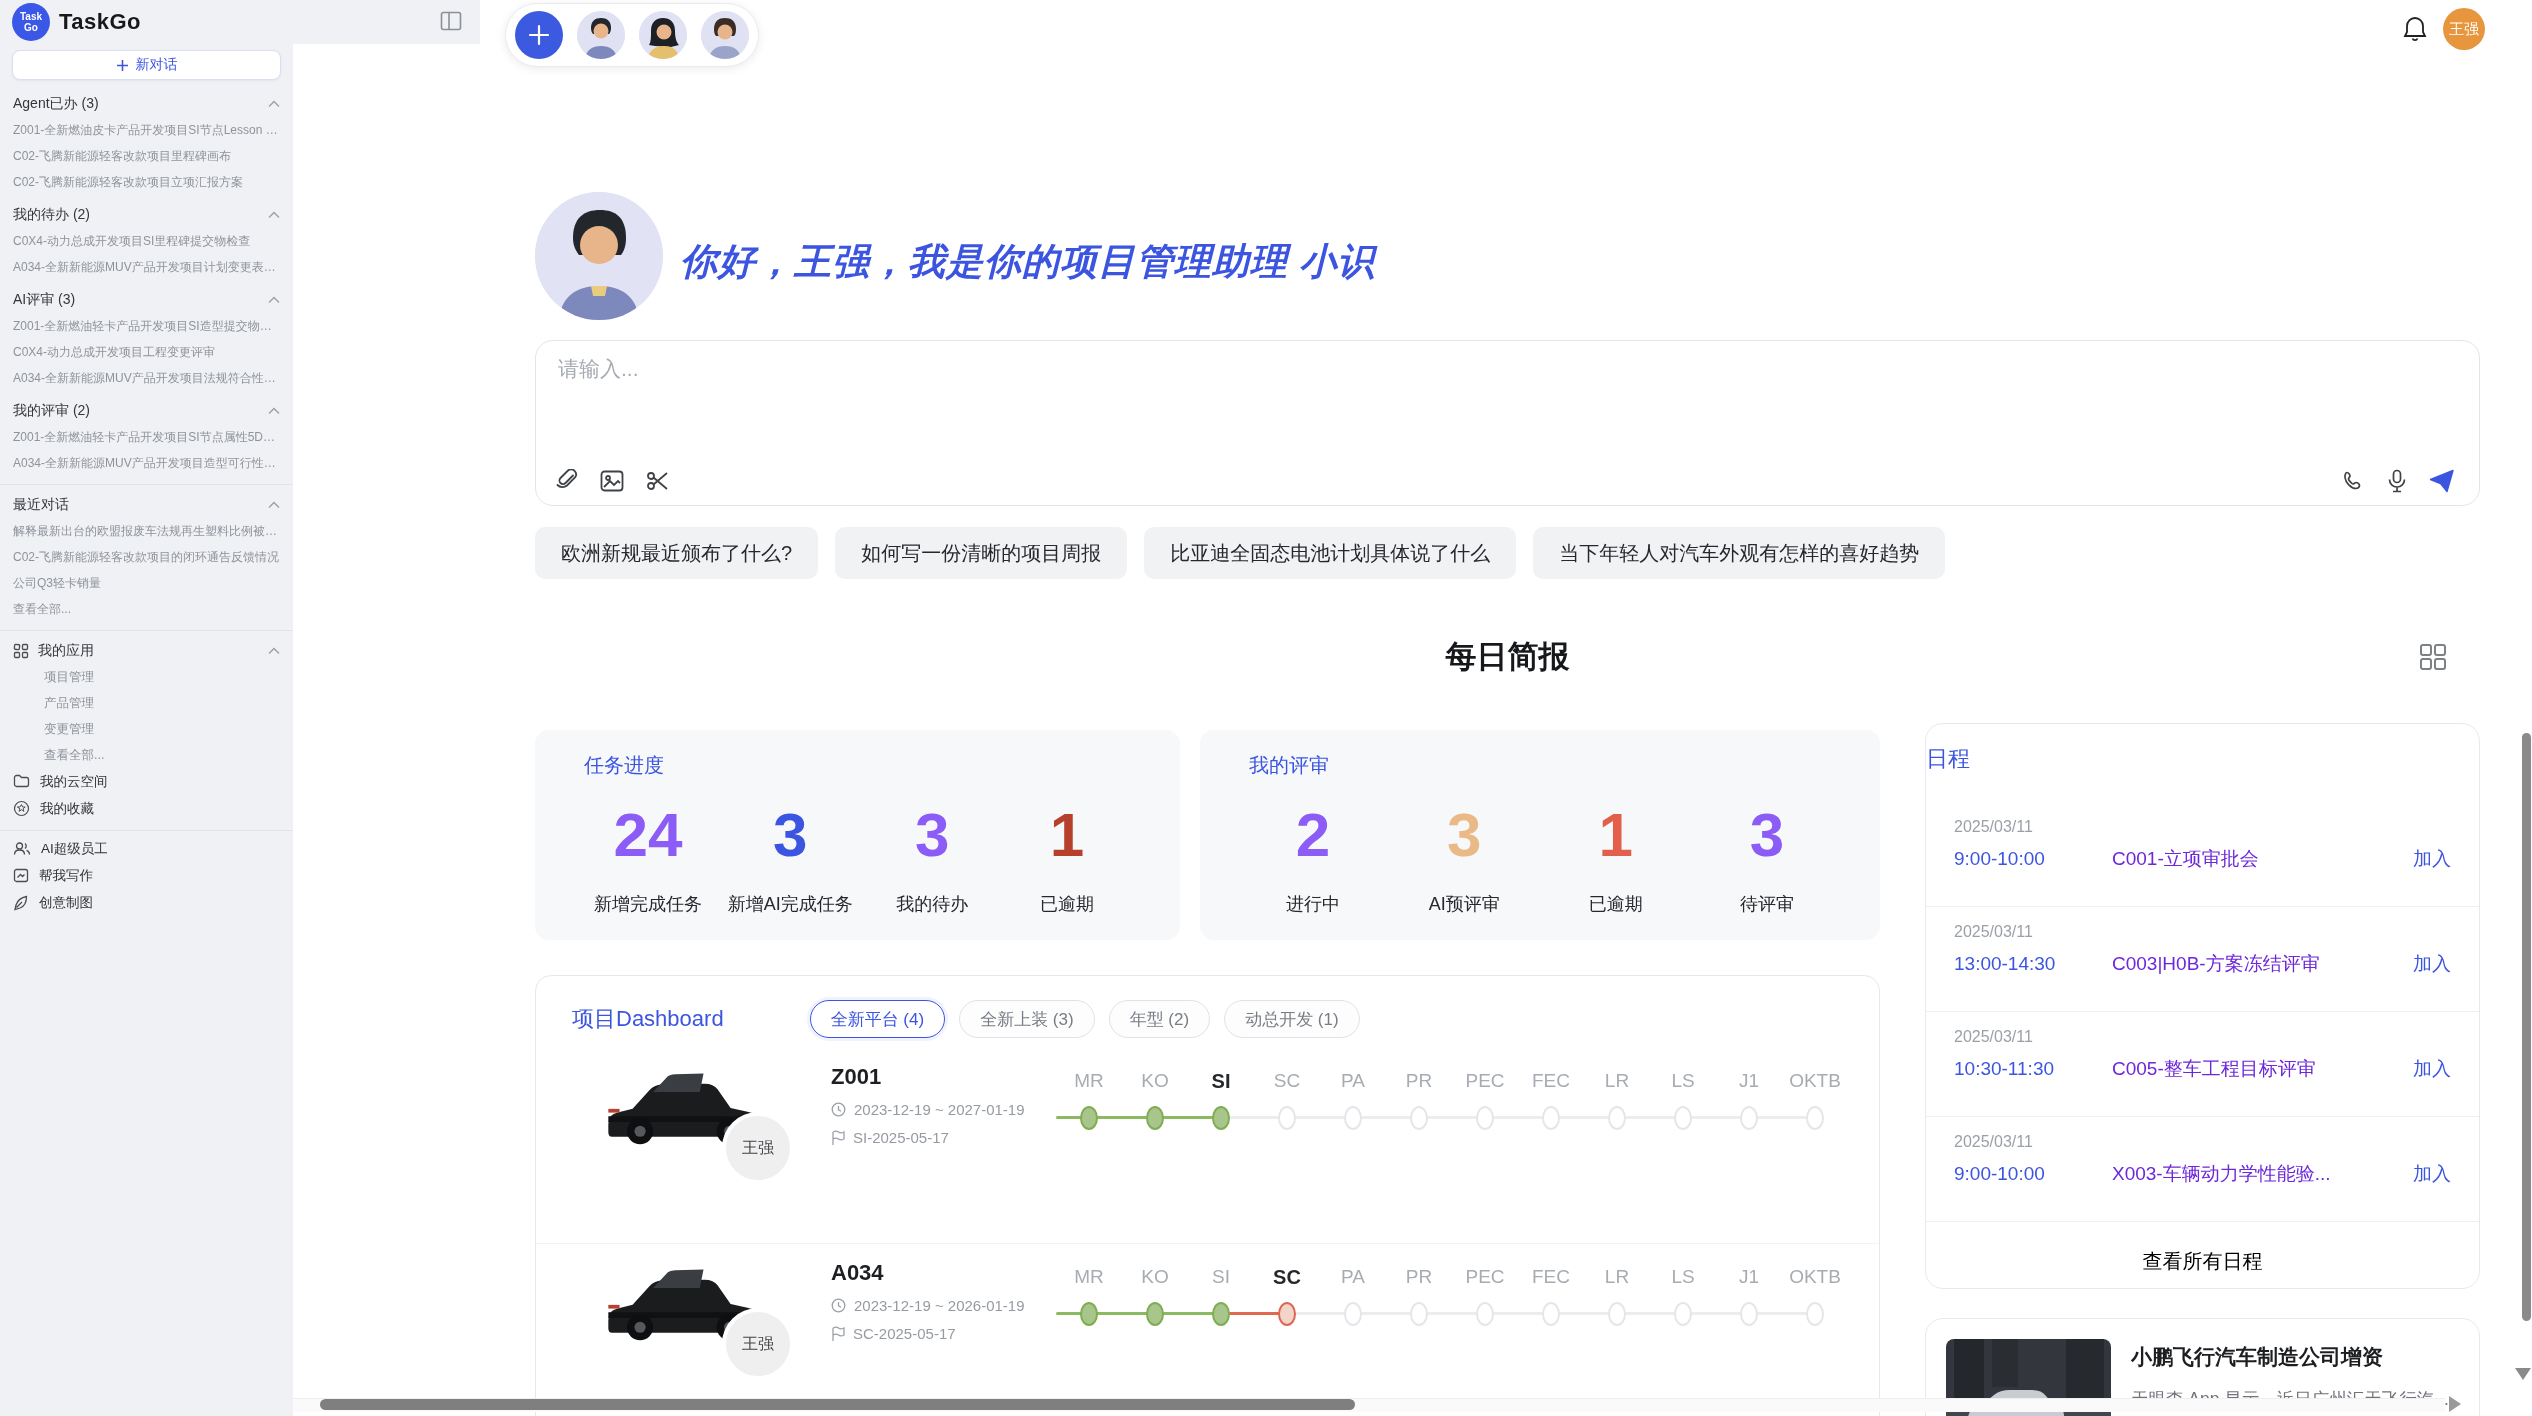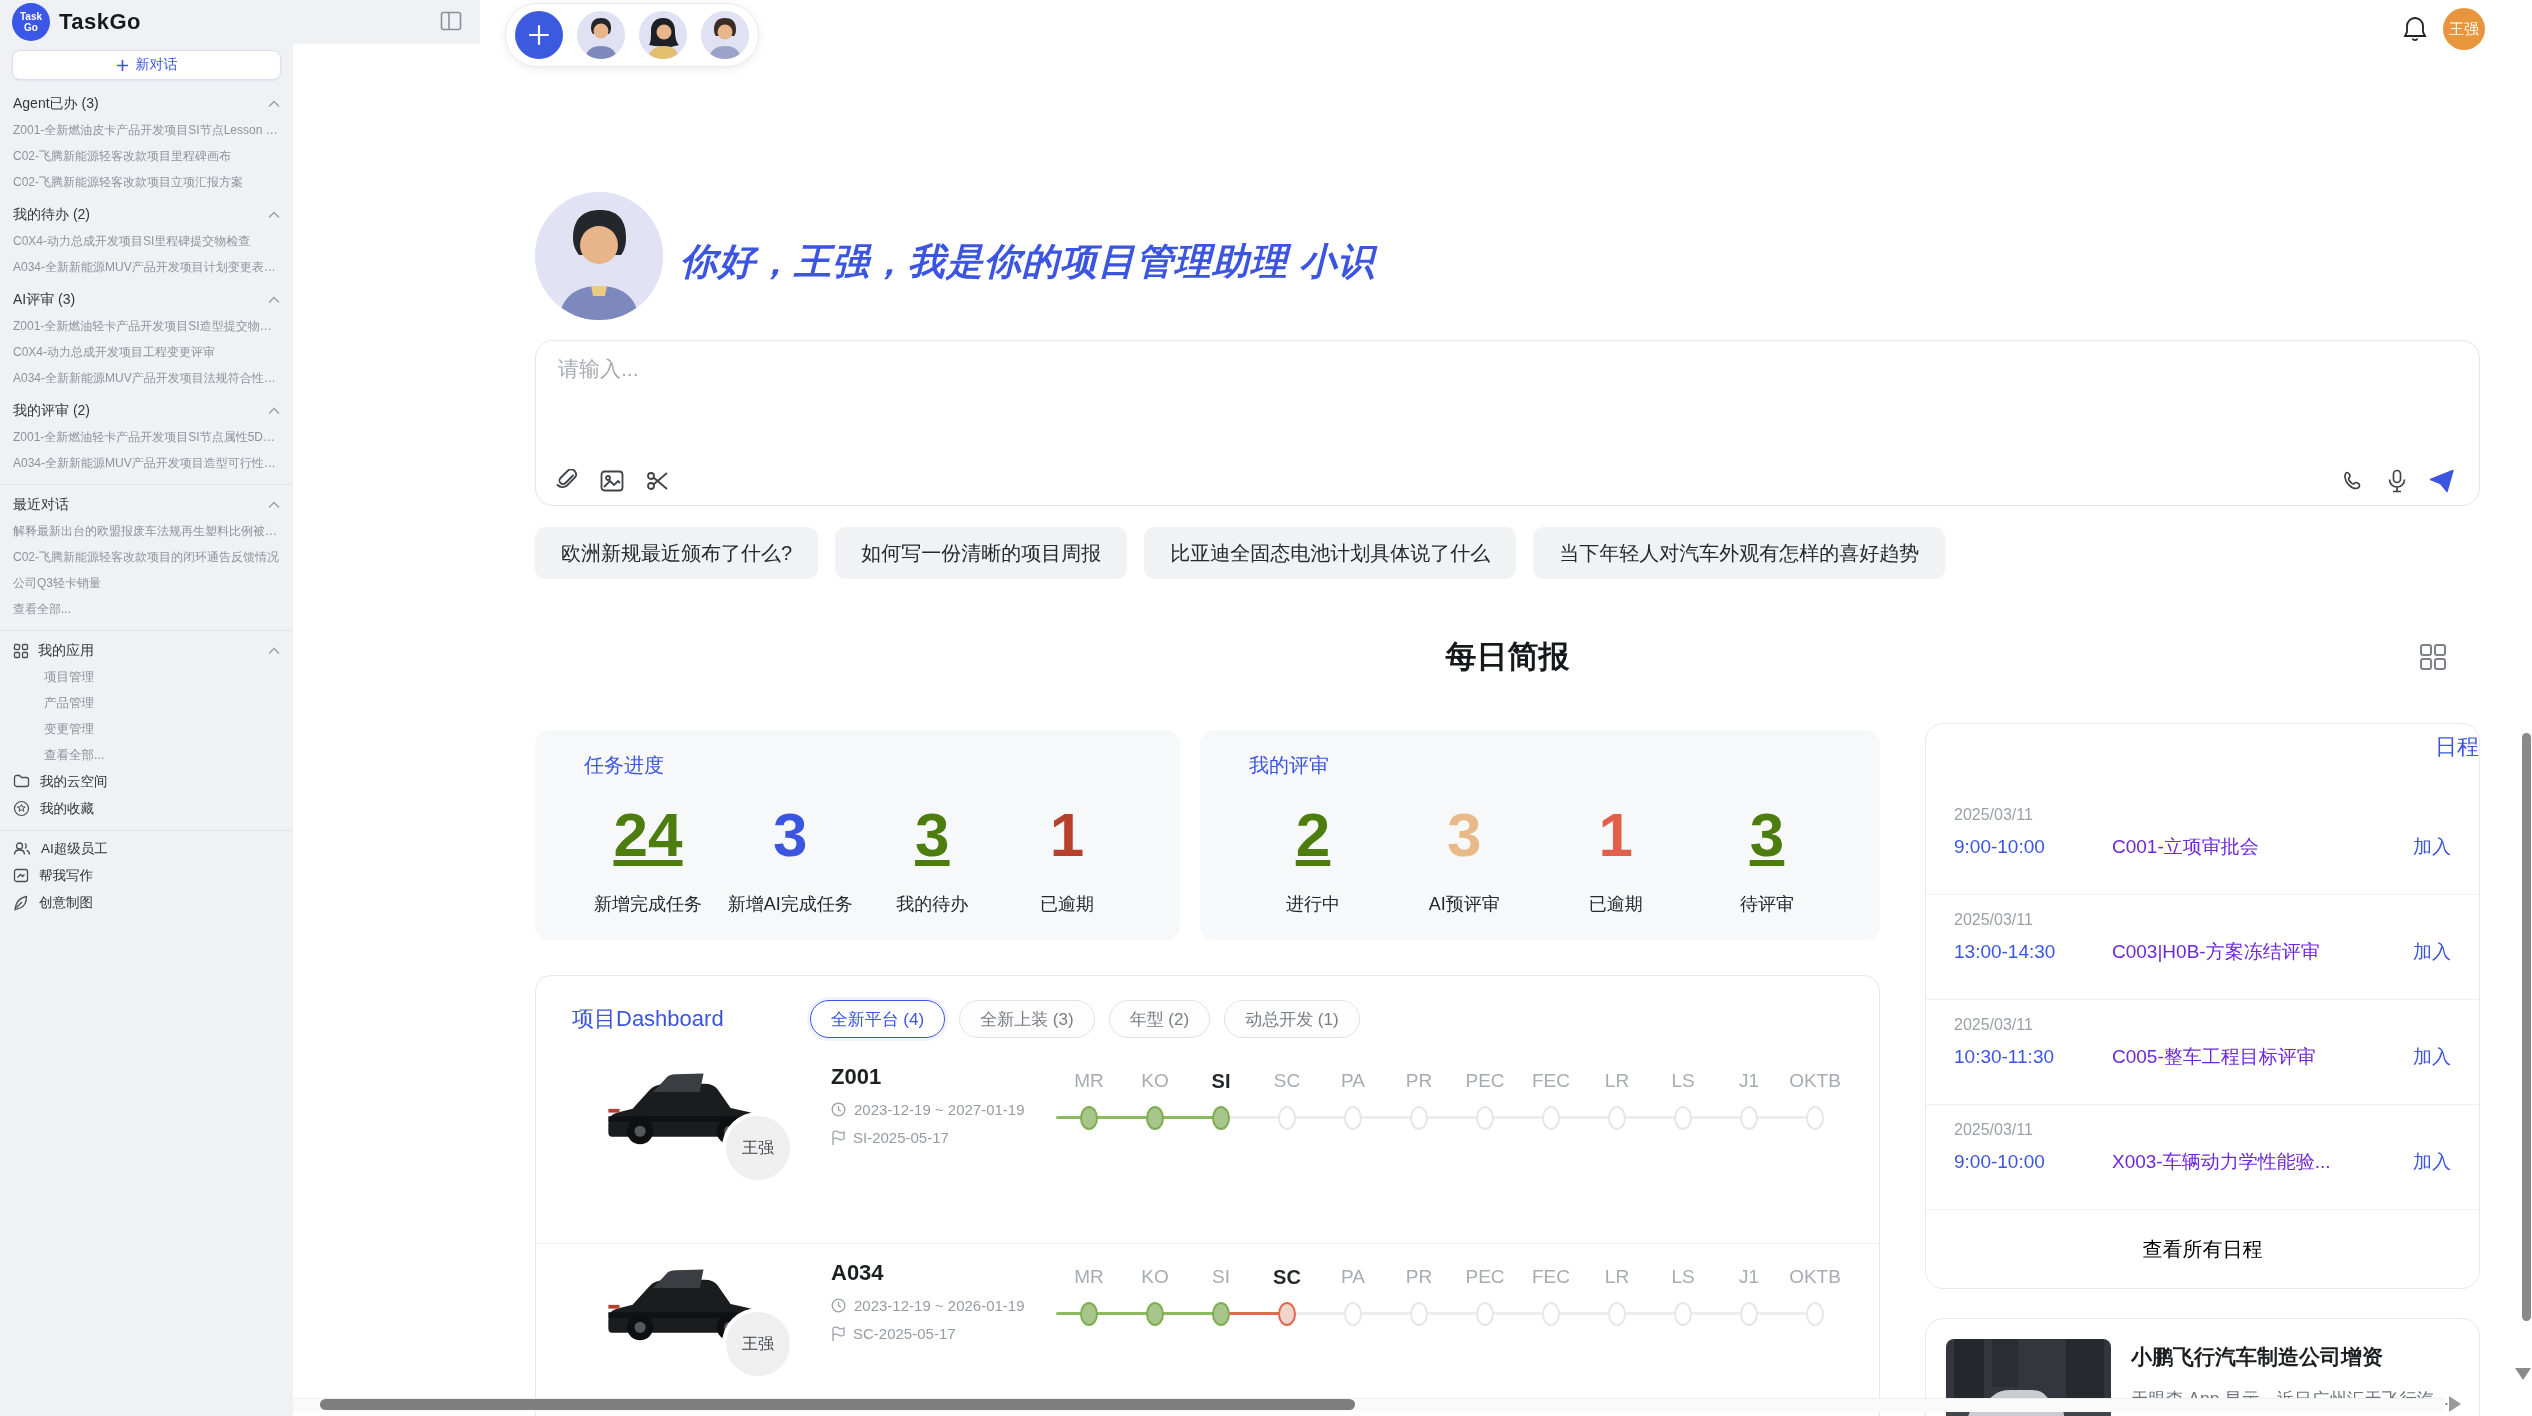--- a/index.html
+++ b/index.html
@@ -48,21 +48,21 @@
 
   
   .brief-title { position:absolute; left:535px; top:636px; width:1945px; text-align:center; font-size:31px; font-weight:700; color:#16181b; }
   .layout-icon { position:absolute; left:2418px; top:642px; cursor:pointer; }
   .stat-card { position:absolute; top:730px; height:210px; background:#f7f8fa; border-radius:14px; }
   .stat-card .sc-title { position:absolute; left:49px; top:22px; font-size:20px; color:#3c55e0; }
   .stat-row { position:absolute; left:30px; right:30px; top:62px; display:flex; justify-content:space-between; padding:0 28px; }
   .stat { text-align:center; min-width:110px; }
   .stat .num { font-size:62px; font-weight:600; line-height:86px; }
   .stat .lbl { font-size:18px; color:#26282c; margin-top:14px; }
-  .num.dark { color:#4d7c0f;text-decoration:underline; } .num.blue { color:#3c55e0; } .num.red { color:#b7402c; }
+  .num.dark { color:#8b5cf6; } .num.blue { color:#3c55e0; } .num.red { color:#b7402c; }
   .num.tan { color:#eab988; } .num.salmon { color:#e2604b; }
 
   
   .dash-card { position:absolute; left:535px; top:975px; width:1345px; height:470px; border:1px solid #e6e8eb; border-radius:16px; background:#fff; overflow:hidden; }
   .dash-head { display:flex; align-items:center; padding:24px 36px 0; }
   .dash-title { font-size:22px; color:#3c55e0; }
   .dash-tabs { display:flex; gap:14px; margin-left:86px; }
   .tab { height:38px; display:flex; align-items:center; padding:0 20px; border-radius:999px; font-size:17px; border:1px solid #dfe2e6; color:#787d84; background:#fdfdfe; cursor:pointer; white-space:nowrap; }
   .tab.active { border:1.5px solid #3c55e0; color:#3c55e0; box-shadow:0 0 0 3px rgba(60,85,224,.08); background:#fff; }
   .p-rows { position:absolute; left:0; right:0; top:72px; }
@@ -78,21 +78,21 @@
   .seg-done { background:#8cba60; } .seg-overdue { background:#e0694e; } .seg-future { background:#ededef; }
   .ms-label { position:absolute; top:12px; text-align:center; font-size:19px; color:#a7acb3; font-weight:400; display:block; }
   .ms-label.ms-current { color:#26282d; font-weight:700; font-size:20px; }
   .ms-dot { position:absolute; width:18px; height:24px; border-radius:50%; display:block; border:2px solid; }
   .ms-done { background:#a8c68c; border-color:#7fad52; }
   .ms-future { background:#fff; border-color:#e4e6e9; }
   .ms-overdue { background:#f2d4cb; border-color:#dd6850; }
 
   
   .sched-card { position:absolute; left:1925px; top:723px; width:555px; height:566px; border:1px solid #e7e9ec; border-radius:18px; background:#fff; }
-  .sched-title { text-align:right; margin-top:8px; font-size:22px; color:#3c55e0; }
+  .sched-title { text-align:left; margin-top:20px; font-size:22px; color:#3c55e0; }
   .sched-list { margin-top:28px; }
   .sch-item { height:105px; padding:0 28px; position:relative; border-bottom:1px solid #eef0f3; }
   .sch-date { position:absolute; top:16px; left:28px; font-size:16px; color:#9ba0a8; }
   .sch-row { position:absolute; top:44px; left:28px; right:28px; display:flex; align-items:center; }
   .sch-time { width:158px; font-size:19px; color:#3c55e0; }
   .sch-name { flex:1; font-size:19px; color:#6d28d9; white-space:nowrap; overflow:hidden; text-overflow:ellipsis; }
   .sch-join { font-size:19px; color:#3c55e0; cursor:pointer; }
   .sched-footer { text-align:center; margin-top:26px; font-size:20px; color:#000000; cursor:pointer; }
 
   

